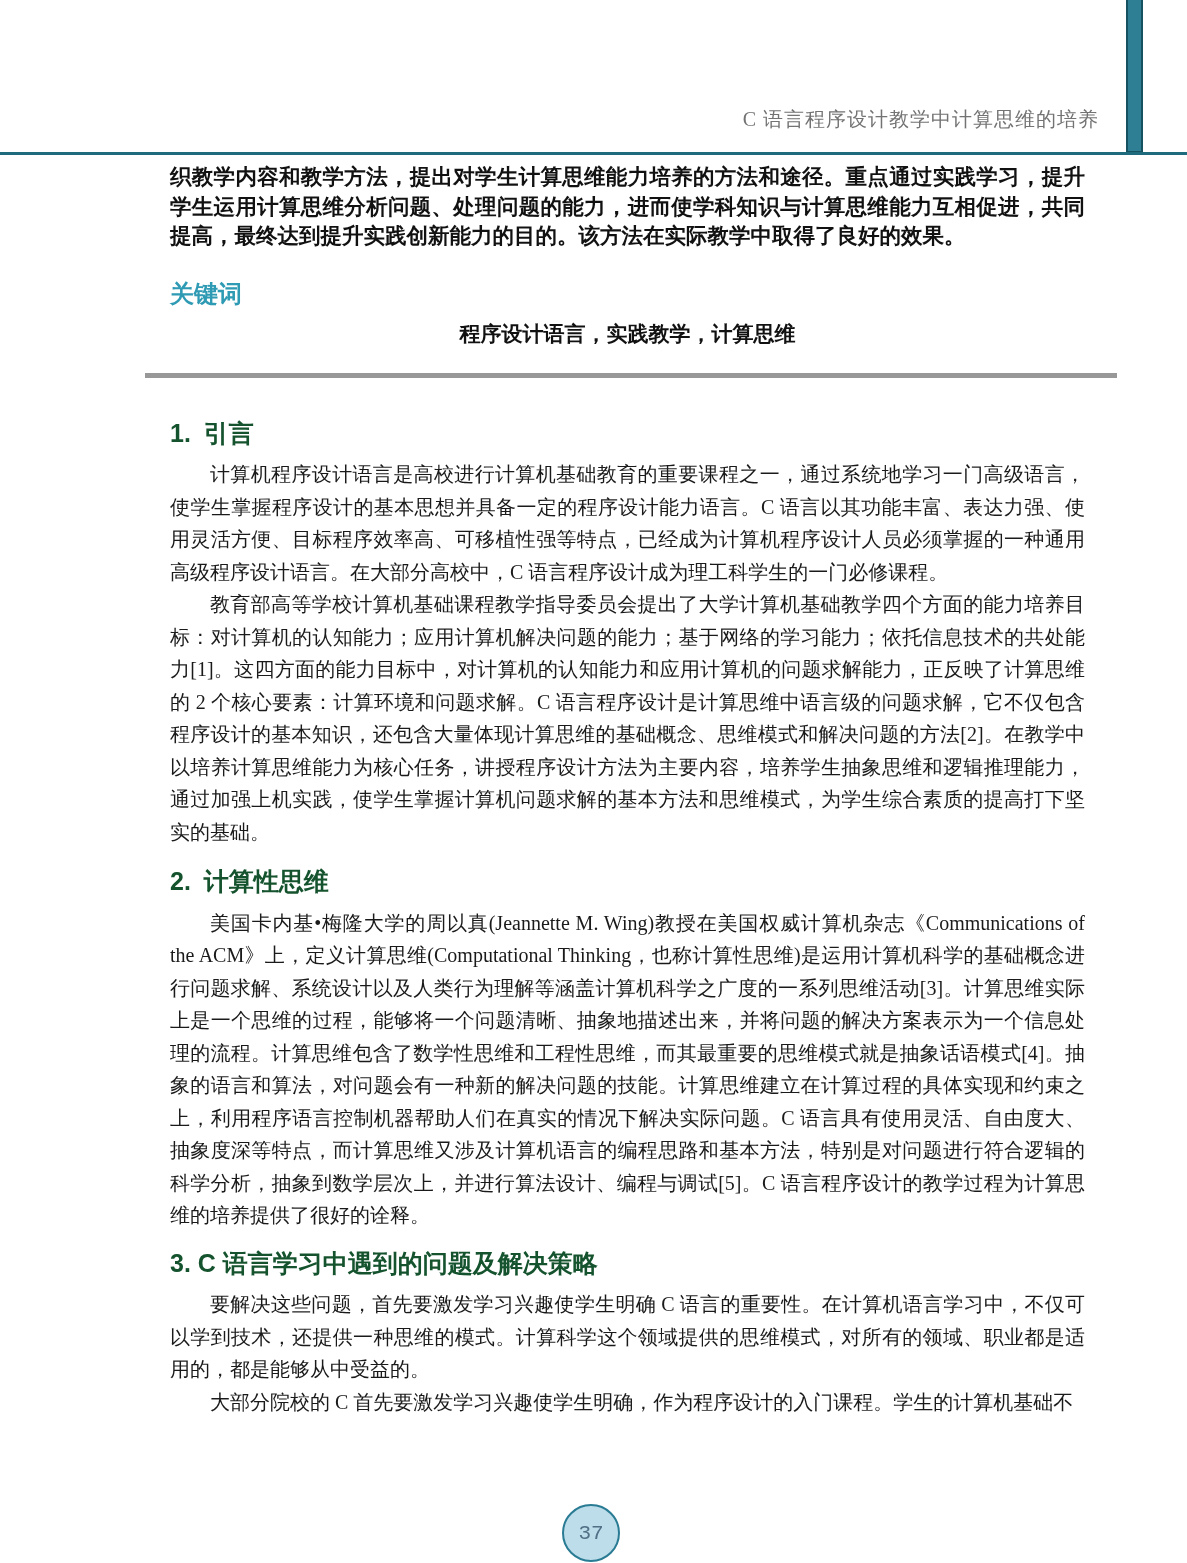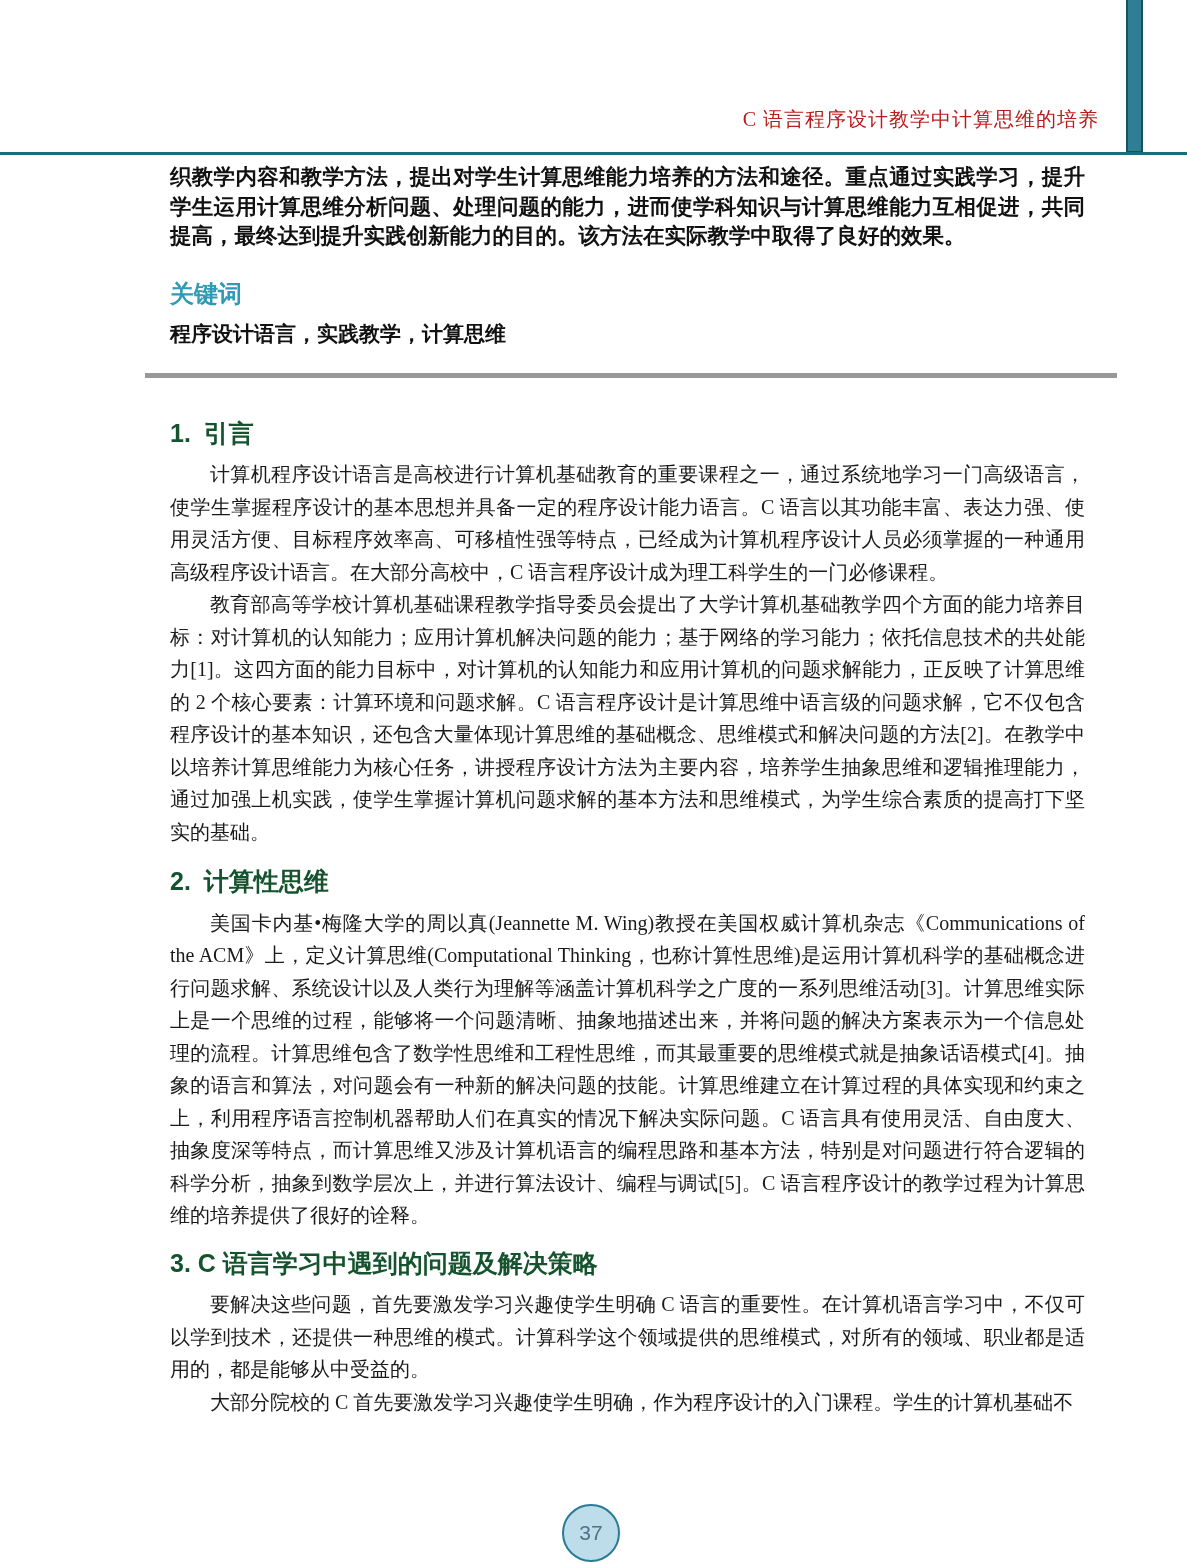--- a/index.html
+++ b/index.html
@@ -20,21 +20,21 @@
     border-left: 2px solid #16525f;
     border-right: 2px solid #16525f;
     border-bottom: 2px solid #16525f;
   }
   
   .running-head {
     position: absolute;
     top: 106px; right: 88px;
     font-size: 20px;
     letter-spacing: 1px;
-    color: #b91c1c;
+    color: #737373;
     font-family: "Liberation Serif", "DejaVu Serif", serif;
   }
   
   .head-rule {
     position: absolute;
     top: 152px; left: 0;
     width: 1187px; height: 3px;
     background: #1f6b7d;
   }
   .content {
@@ -57,20 +57,21 @@
     font-weight: bold;
     font-size: 24px;
     color: #2e9ab3;
   }
   .keywords {
     margin: 10px 0 0 0;
     font-family: "Liberation Sans", "DejaVu Sans", sans-serif;
     font-weight: bold;
     font-size: 21px;
     color: #111;
+    text-align: center;
   }
   .divider {
     margin: 25px 0 0 -25px;
     width: 972px; height: 5px;
     background: #989898;
   }
   h2.sec {
     font-family: "Liberation Sans", "DejaVu Sans", sans-serif;
     font-weight: bold;
     font-size: 25px;
@@ -99,21 +100,21 @@
     border-radius: 50%;
     background: #bcdde9;
     border: 2px solid #2a7b94;
     display: flex;
     align-items: center;
     justify-content: center;
   }
   .page-badge span {
     font-size: 21px;
     color: #527086;
-    font-family: Liberation Sans, sans-serif;
+    font-family: Liberation Mono, monospace;
   }
 </style>
 </head>
 <body>
 
 <div class="corner-bar"></div>
 
 <div class="running-head">C 语言程序设计教学中计算思维的培养</div>
 
 <div class="head-rule"></div>

